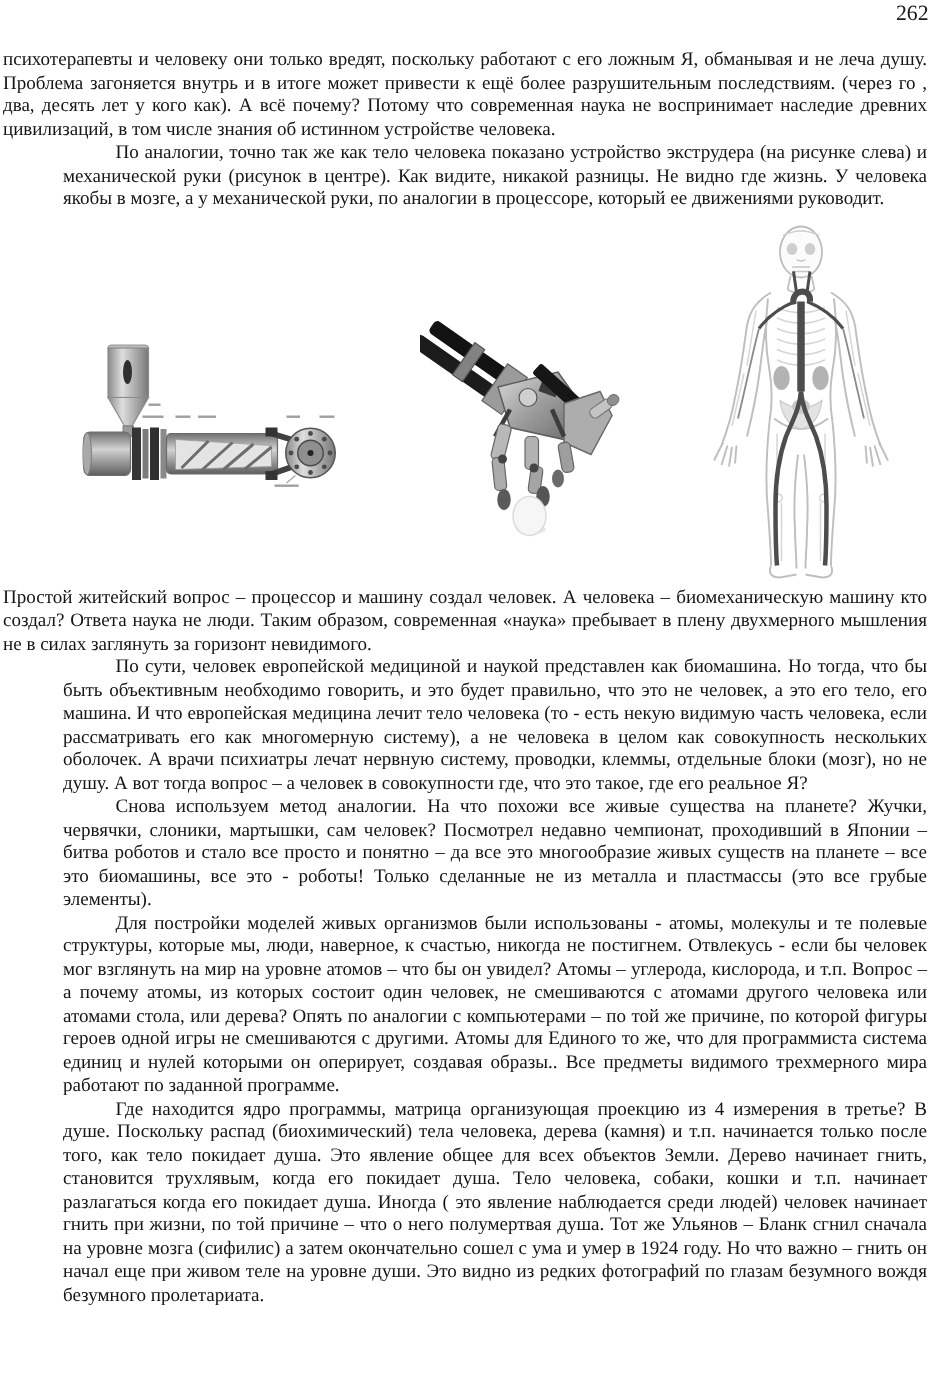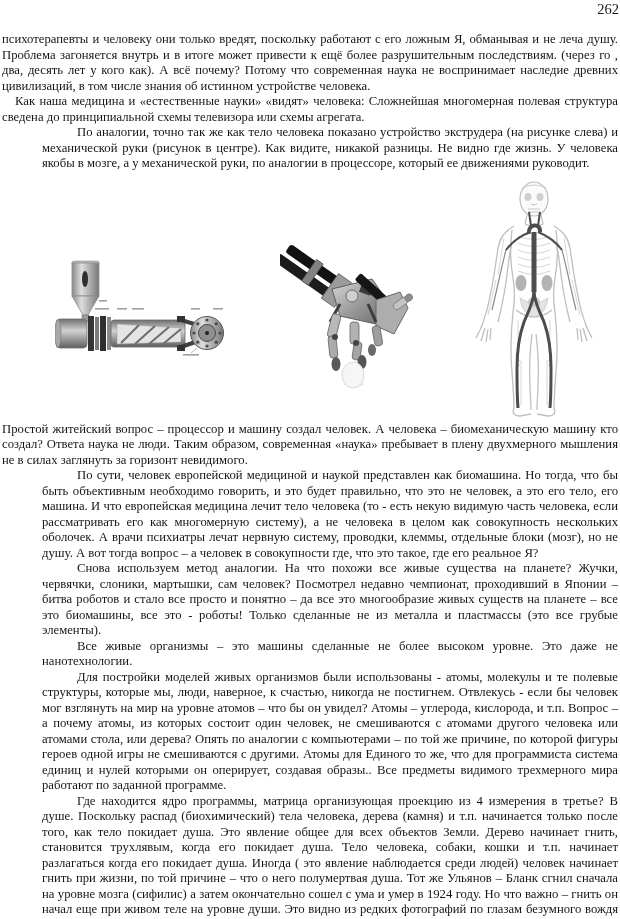--- a/index.html
+++ b/index.html
@@ -20,21 +20,20 @@
 </style>
 </head>
 <body>
 
 <div class="page">
 
   <div class="page-number">262</div>
 
   <div class="text-block tb-top">
       <p class="para ind-none"><span class="r">психотерапевты и человеку они только вредят, поскольку работают с его ложным Я, обманывая  и не леча душу. Проблема загоняется внутрь и в итоге может привести к ещё более разрушительным последствиям. (через го , два, десять лет у кого как). А всё почему? Потому что современная наука не воспринимает наследие древних цивилизаций, в том числе знания об истинном устройстве человека.</span></p>
-      <p class="para ind-small"><span class="r">Как наша медицина и «естественные науки» «видят» человека:  Сложнейшая многомерная полевая структура сведена до принципиальной схемы телевизора или схемы агрегата.</span></p>
       <p class="para ind-normal"><span class="r">По аналогии, точно так же как тело человека показано устройство экструдера (на рисунке слева) и механической руки (рисунок в центре). Как видите, никакой разницы. Не видно где жизнь. У человека якобы в мозге, а у механической руки, по аналогии в процессоре, который ее движениями руководит.</span></p>
     </div>
 
   <div class="figures">
 
     <svg class="fig" style="left:55px;top:88px;" width="175" height="100" viewBox="0 0 175 100">
       <defs>
         <linearGradient id="gV" x1="0" y1="0" x2="1" y2="0">
           <stop offset="0" stop-color="#8a8a8a"></stop>
             <stop offset="0.35" stop-color="#dedede"></stop>
@@ -208,18 +207,17 @@
         <path d="M90,70 C94,85 98,105 104,130"></path>
       </g>
     </svg>
 
   </div>
 
   <div class="text-block">
       <p class="para ind-none"><span class="r">Простой житейский вопрос – процессор и машину создал человек. А человека – биомеханическую машину кто создал? Ответа наука не люди.  Таким образом, современная «наука» пребывает в плену двухмерного мышления не в силах заглянуть за  горизонт невидимого.</span></p>
       <p class="para ind-normal"><span class="r">По сути, </span><span class="b">человек европейской медициной и наукой  представлен как биомашина</span><span class="r">. Но тогда, что бы быть объективным необходимо говорить, и это будет правильно, что это не человек, а это его тело, его машина. И что европейская медицина лечит тело человека (то - есть некую видимую часть человека, если рассматривать его как многомерную систему), а не человека в целом как совокупность нескольких оболочек. А врачи психиатры лечат нервную систему, проводки, клеммы, отдельные блоки (мозг),  но не душу. А вот тогда вопрос – а человек в совокупности где, что это такое,  где его реальное Я?</span></p>
       <p class="para ind-normal"><span class="r">Снова используем метод аналогии. На что похожи все живые существа на планете? Жучки, червячки, слоники, мартышки, сам человек? Посмотрел недавно чемпионат, проходивший в Японии – битва роботов и стало все просто и понятно – да все это многообразие живых существ на планете – все это биомашины, все это - роботы! Только сделанные не из металла и пластмассы (это все грубые элементы).</span></p>
-      <p class="para ind-normal"><span class="r">Все живые организмы – это машины сделанные не более высоком уровне. Это даже не нанотехнологии.</span></p>
       <p class="para ind-normal"><span class="r">Для постройки моделей живых организмов были использованы - атомы, молекулы и те полевые структуры, которые мы, люди, наверное, к счастью, никогда не постигнем. Отвлекусь - если бы человек мог взглянуть на мир на уровне атомов – что бы он увидел? Атомы – углерода, кислорода, и т.п. Вопрос – а почему атомы, из которых состоит один человек, не смешиваются с атомами другого человека или атомами стола, или дерева? Опять по аналогии с компьютерами – по той же причине, по которой фигуры героев одной игры не смешиваются с другими. Атомы для Единого то же, что для программиста система единиц и нулей которыми он оперирует, создавая образы.. Все предметы видимого трехмерного мира работают по заданной программе.</span></p>
       <p class="para ind-normal"><span class="b">Где находится ядро программы, матрица организующая проекцию из 4 измерения в третье? В душе. Поскольку распад (биохимический) тела человека, дерева (камня) и т.п. начинается только после того, как тело покидает душа. Это явление общее для всех объектов Земли. Дерево начинает гнить, становится трухлявым, когда его покидает душа. Тело человека, собаки, кошки и т.п. начинает разлагаться когда его покидает душа. Иногда ( это явление наблюдается среди людей) человек начинает гнить при жизни, по той причине – что о него полумертвая душа</span><span class="r">. Тот же Ульянов – Бланк сгнил сначала на уровне мозга (сифилис) а затем окончательно сошел с ума и умер в 1924 году. Но что важно – гнить он начал еще при живом теле на уровне души. Это видно из редких фотографий по глазам безумного вождя безумного пролетариата.</span></p>
     </div>
 
 </div>
 
 </body></html>

